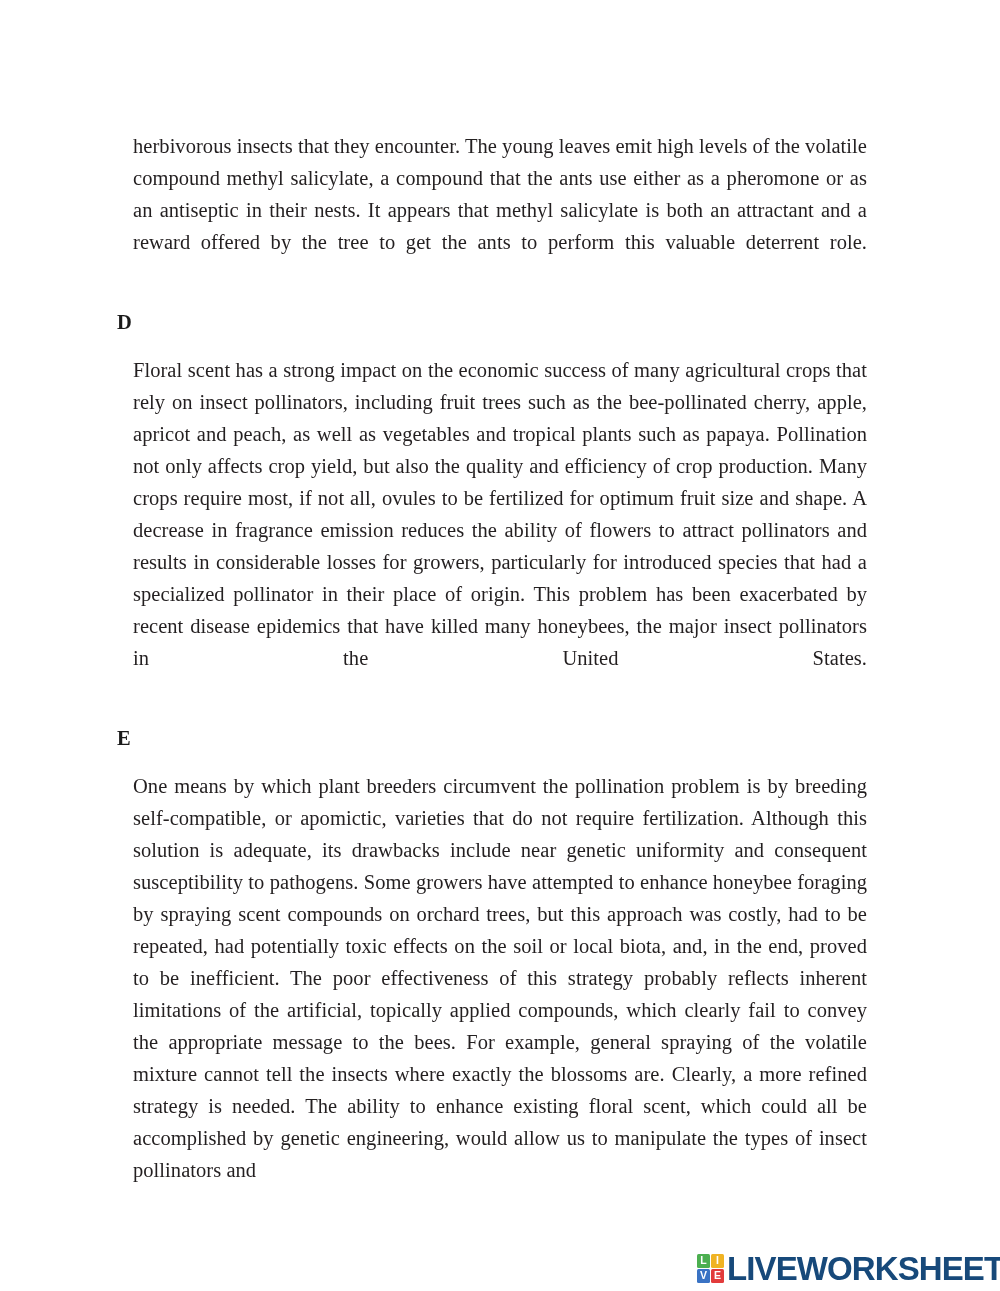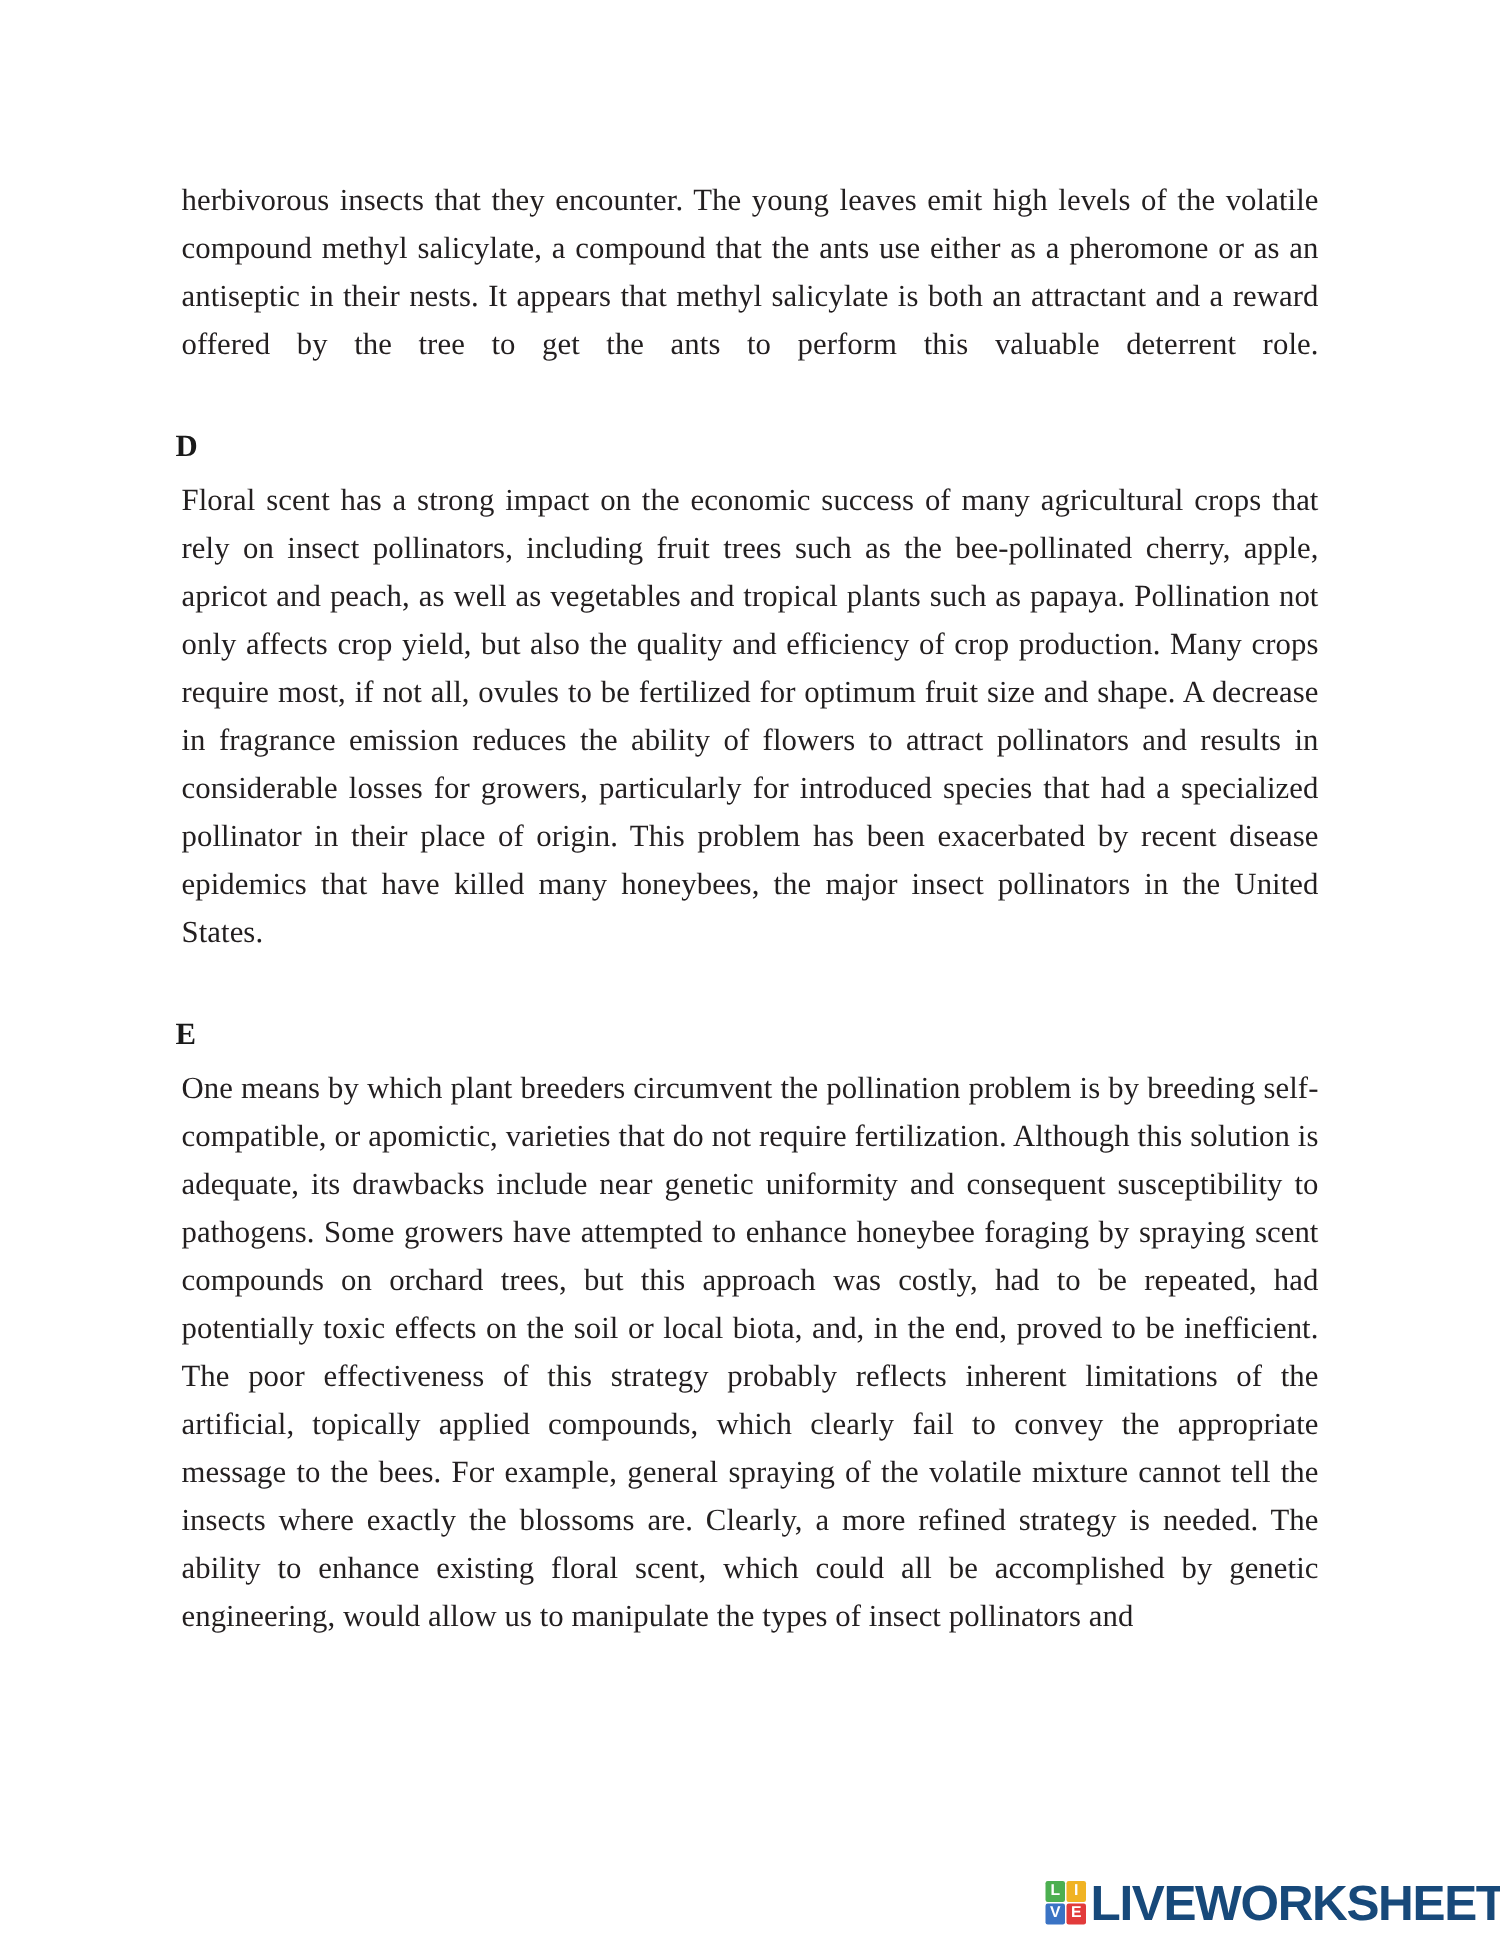--- a/index.html
+++ b/index.html
@@ -20,21 +20,21 @@
   }
 
   .content {
     position: absolute;
     left: 117px;
     top: 114px;
     width: 766px;
   }
 
   .para {
-    margin: 4px;
+    margin: 16px;
     text-align: justify;
     text-justify: inter-word;
     font-size: 20.5px;
     line-height: 32px;
     color: #231f20;
     letter-spacing: 0.05px;
   }
 
   
   .para::after {

